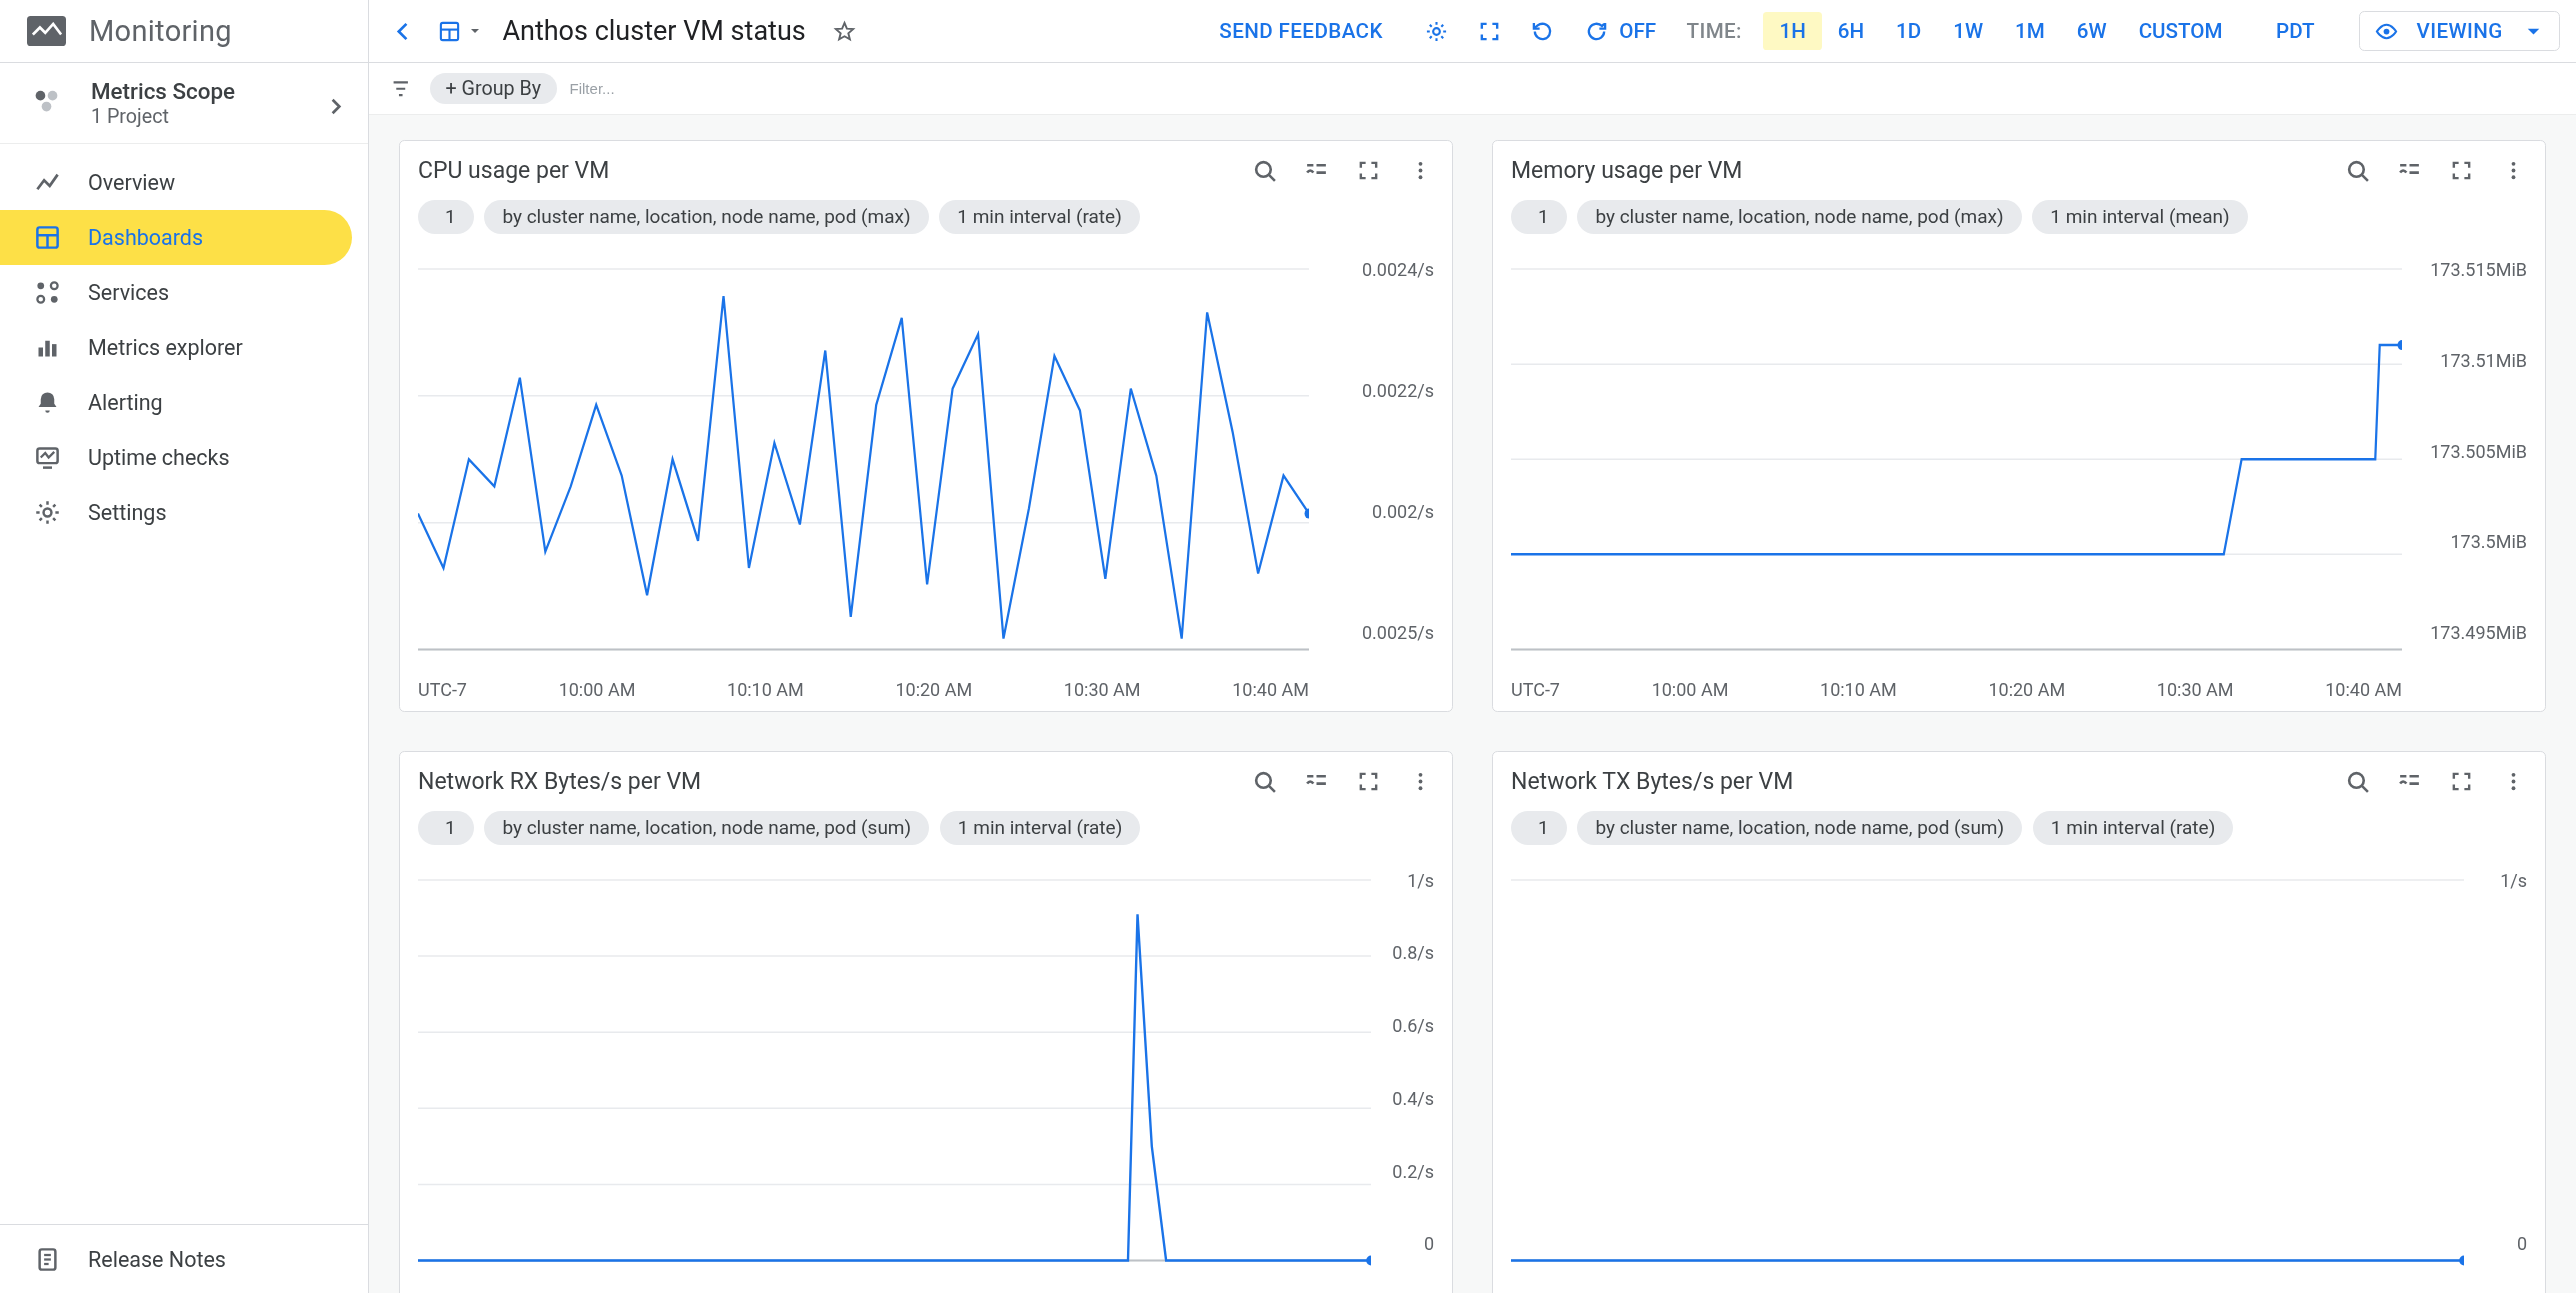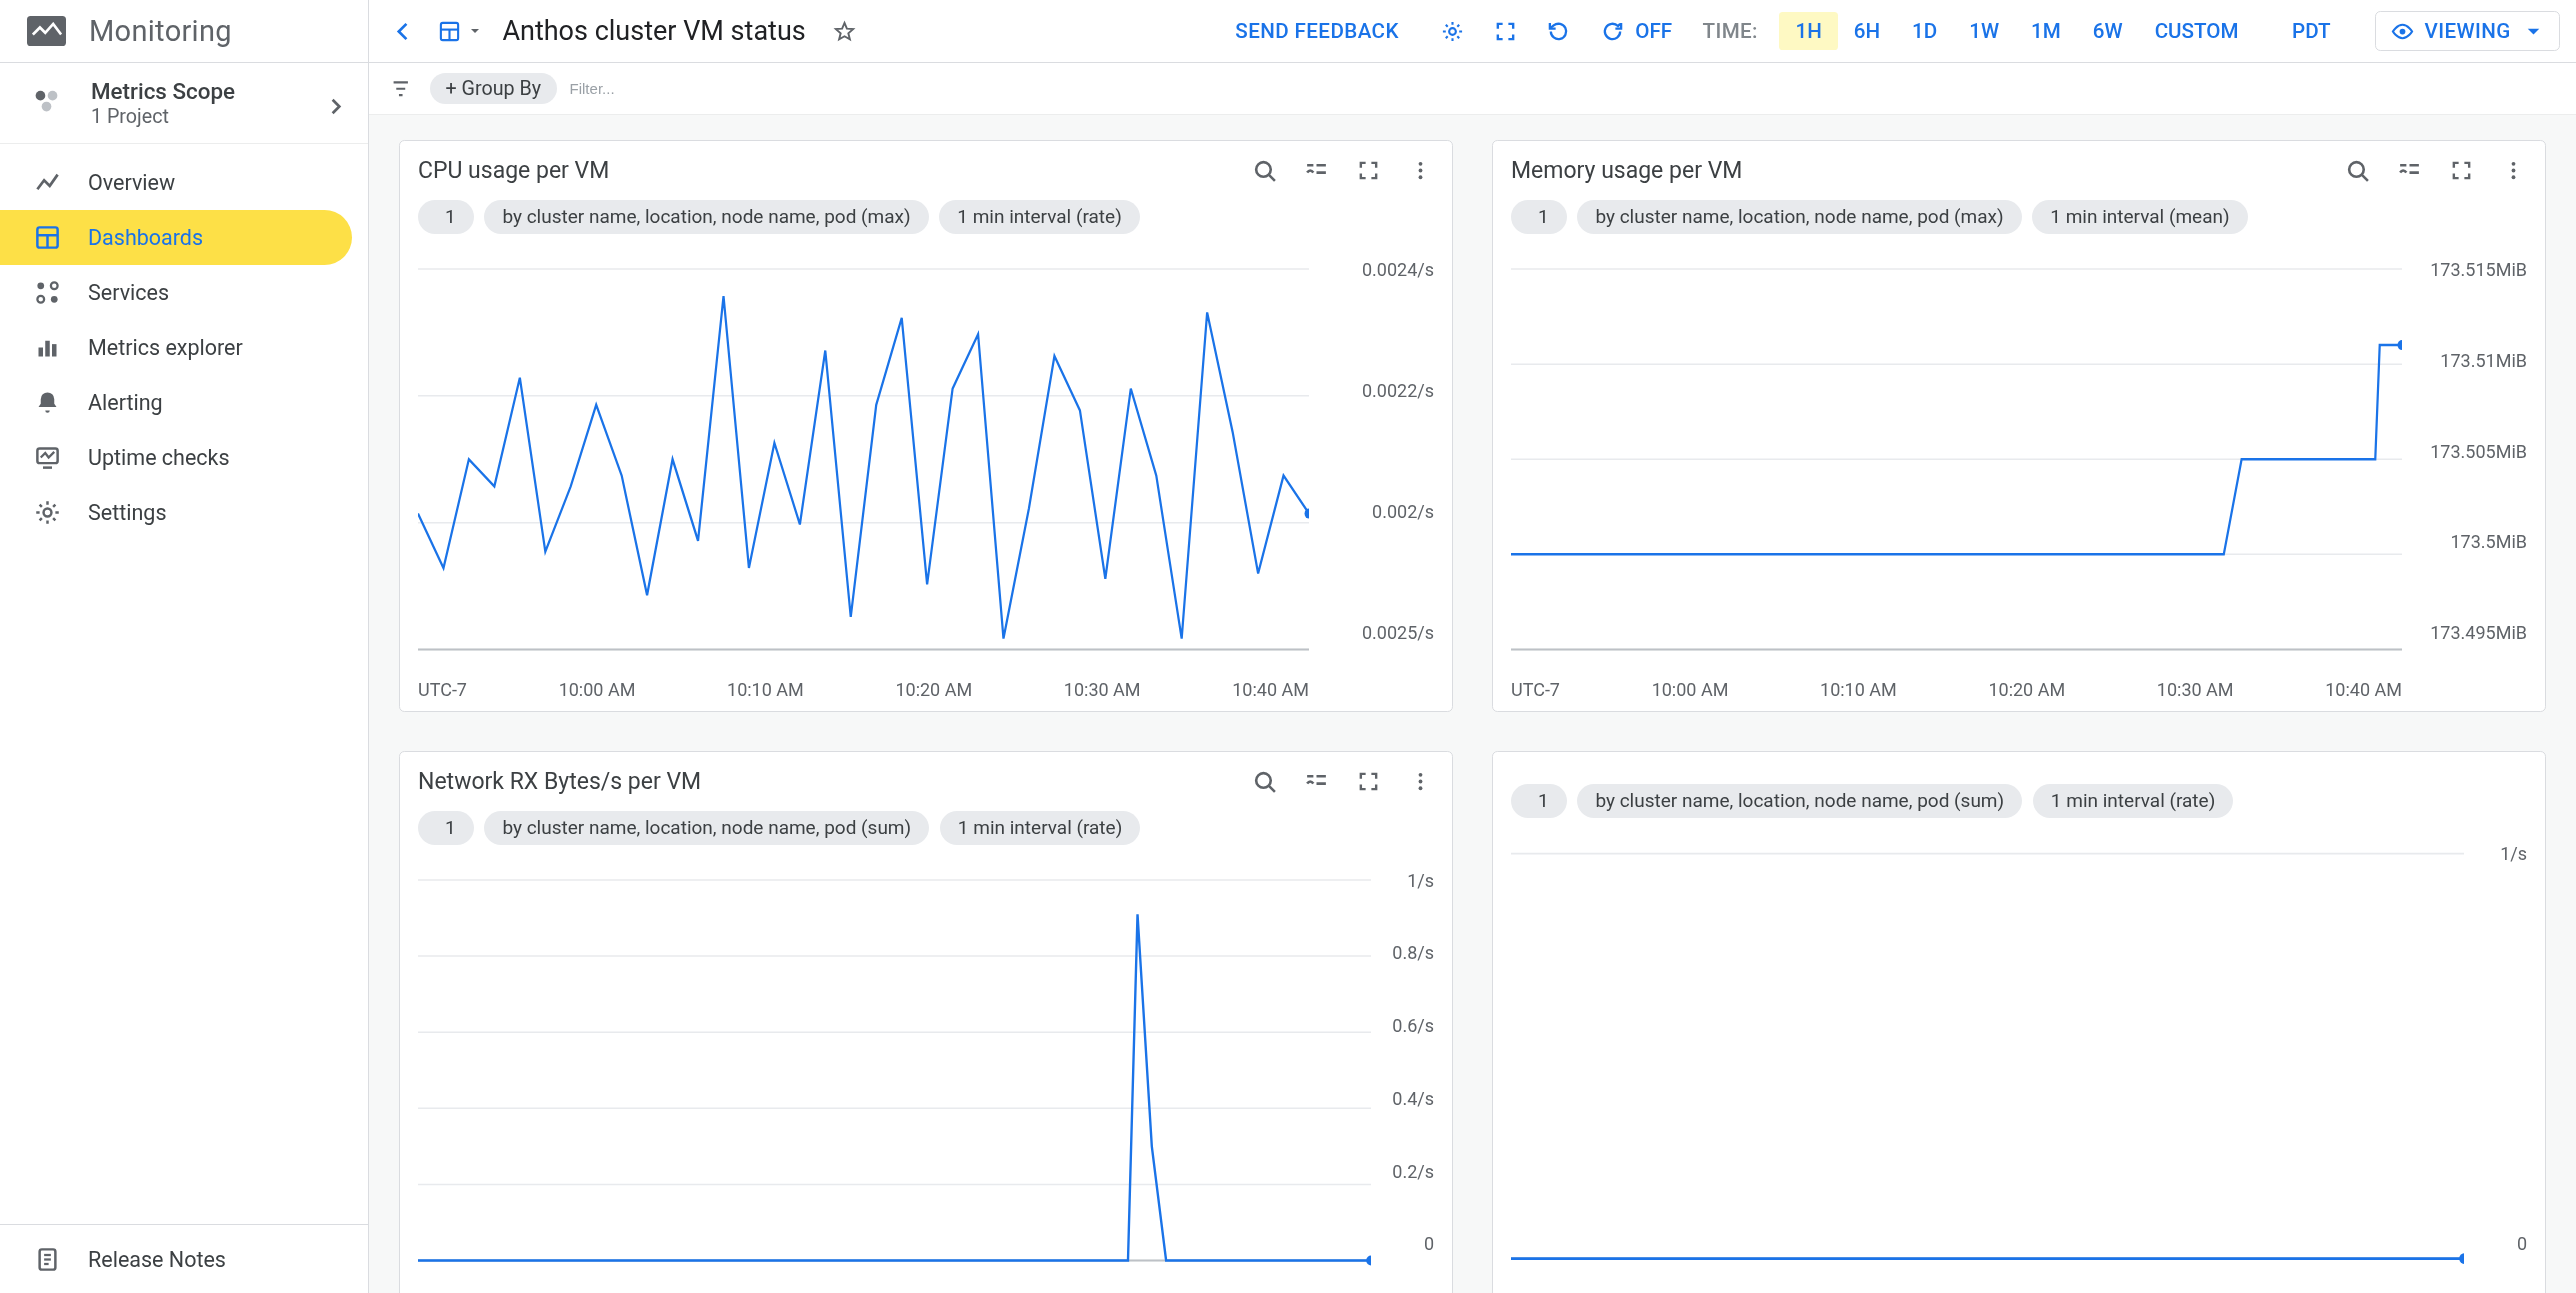--- a/index.html
+++ b/index.html
@@ -41,21 +41,21 @@
 .toolbar .title { font-size: 27px; color:#202124; margin-left:5.4px; }
 .toolbar .star { margin-left:5.4px; }
 .toolbar .spacer { flex:1; }
 .toolbar .feedback { color:#1a73e8; font-weight:500; font-size:20.6px; letter-spacing:0.4px; cursor:pointer; margin-right:19.7px;}
 .toolbar .tb-group { display:flex; align-items:center; gap:9px; }
 .toolbar .off-label { color:#1a73e8; font-weight:500; font-size:20.6px; margin-left:-5.4px; margin-right:16px;}
 .toolbar .time-label { color:#80868b; font-size:20.6px; letter-spacing:0.4px; font-weight:500; }
 .toolbar .time-range { display:flex; gap:0px; margin-left:7.2px;}
 .toolbar .time-range .tr { padding: 7.2px 16px; font-size:20.6px; font-weight:500; color:#1a73e8; cursor:pointer; border-radius:3.6px;}
 .toolbar .time-range .tr.active { background:#fef9c3; }
-.toolbar .view-btn { margin-left:14.3px; border:1.8px solid #dadce0; border-radius:5.4px; padding:7.2px 14.3px; display:flex; align-items:center; gap:11px; color:#1a73e8; font-weight:500; font-size:20.6px; cursor:pointer; letter-spacing:0.4px;}
+.toolbar .view-btn { margin-left:14.3px; border:1.8px solid #dadce0; border-radius:5.4px; padding:7.2px 14.3px; display:flex; align-items:center; gap:19px; color:#1a73e8; font-weight:500; font-size:20.6px; cursor:pointer; letter-spacing:0.4px;}
 .toolbar .view-btn svg { width:23px; height:23px; }
 
 
 .filterbar { height:52px; border-bottom:1.8px solid #eceded; display:flex; align-items:center; padding:0 16px; gap:12.5px; }
 .filterbar .fb-icon { color:#5f6368; width:32px; height:32px; display:flex; align-items:center; justify-content:center;}
 .chip { background:#e8eaed; color:#3c4043; border-radius: 21.5px; padding: 3.6px 16px; font-size:19.7px; display:inline-flex; align-items:center; gap:5.4px;}
 .filterbar .filter-input { border:none; outline:none; font-size:15px; color:#7f1d1d; flex:1; }
 .filterbar .filter-input::placeholder { color:#9aa0a6; }
 
 
@@ -525,20 +525,45 @@
               <div>UTC-7</div>
               <div>10:00 AM</div>
               <div>10:10 AM</div>
               <div>10:20 AM</div>
               <div>10:30 AM</div>
               <div>10:40 AM</div>
             </div>
         </div>
 
         <div class="card">
+          <div class="card-header">
+            <div class="card-title">Network TX Bytes/s per VM</div>
+            <div class="card-actions">
+              <div class="ca">
+                  <svg width="25" height="25" viewBox="0 0 24 24">
+                    <use href="#i-search"></use>
+                  </svg>
+                </div>
+              <div class="ca">
+                  <svg width="25" height="25" viewBox="0 0 24 24">
+                    <use href="#i-legend"></use>
+                  </svg>
+                </div>
+              <div class="ca">
+                  <svg width="23" height="23" viewBox="0 0 24 24">
+                    <use href="#i-fullscreen"></use>
+                  </svg>
+                </div>
+              <div class="ca">
+                  <svg width="23" height="23" viewBox="0 0 24 24">
+                    <use href="#i-more"></use>
+                  </svg>
+                </div>
+            </div>
+          </div>
           <div class="card-chips">
             <span class="chip small">
                 <svg class="filter-chip-icon" viewBox="0 0 24 24">
                   <use href="#i-filter"></use>
                 </svg>
                 <span>1</span>
               </span>
             <span class="chip">by cluster name, location, node name, pod (sum)</span>
             <span class="chip">1 min interval (rate)</span>
           </div>

